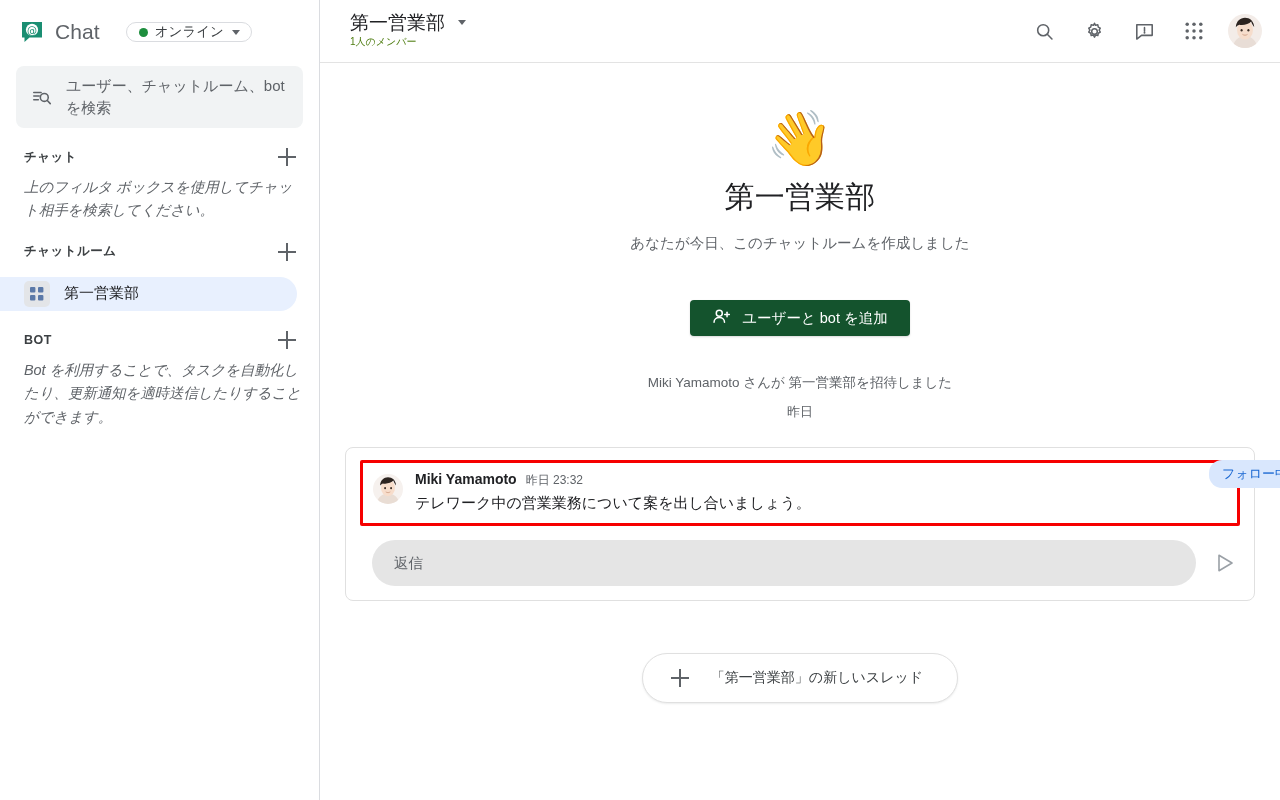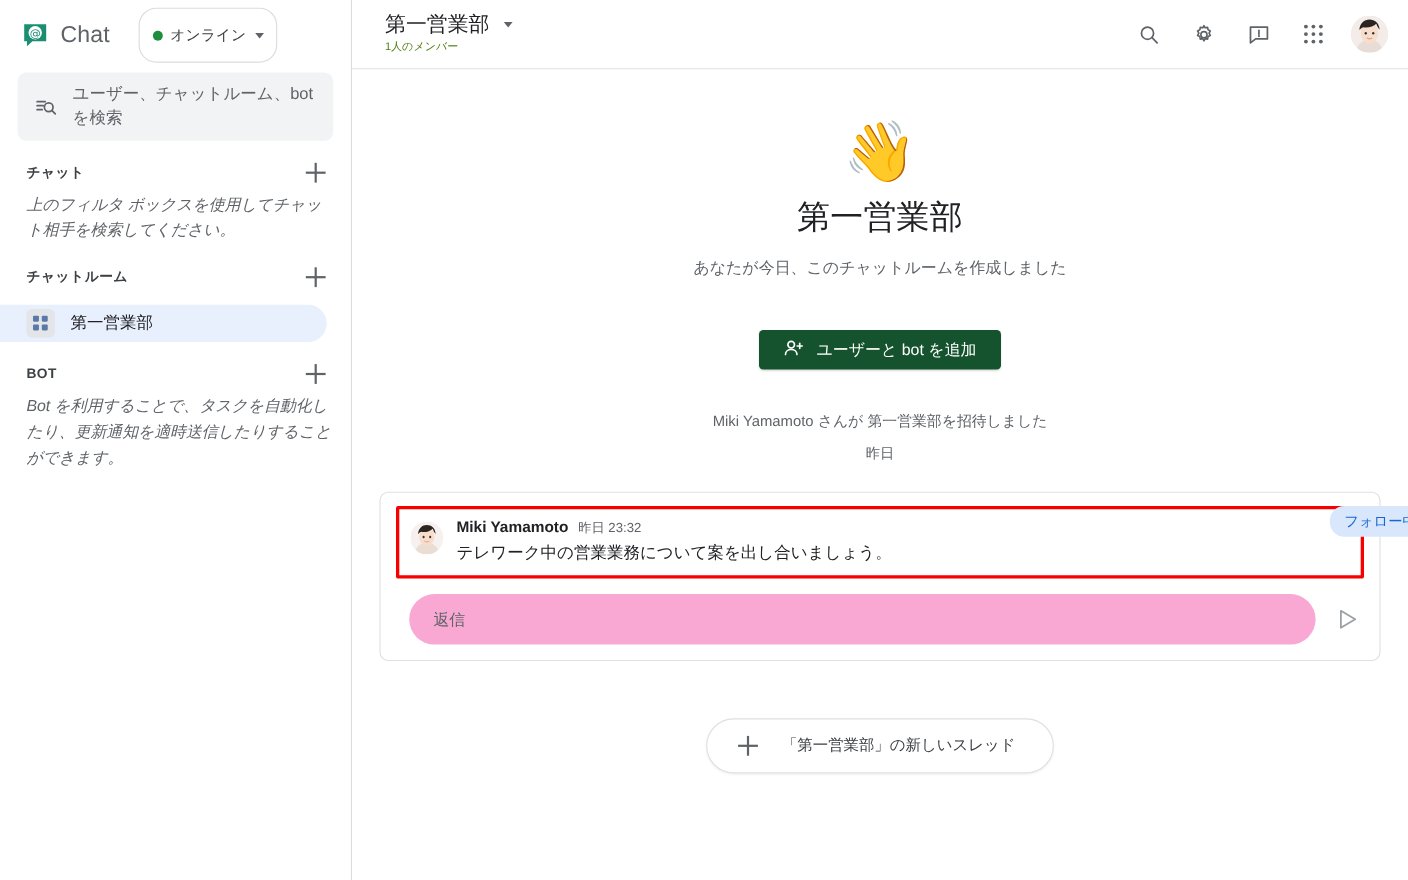--- a/index.html
+++ b/index.html
@@ -49,21 +49,21 @@
     position: relative;
     flex: 0 0 28px;
   }
   .brand-name {
     font-size: 21px;
     color: #5f6368;
     letter-spacing: .1px;
   }
   .status-pill {
     margin-left: 26px;
-    height: 50px;
+    height: 20px;
     border: 1px solid #dadce0;
     border-radius: 16px;
     display: flex;
     align-items: center;
     gap: 7px;
     padding: 0 11px 0 12px;
     box-sizing: border-box;
     background: #fff;
     cursor: pointer;
   }
@@ -352,21 +352,21 @@
   .reply-row {
     display: flex;
     align-items: center;
     gap: 14px;
     margin-top: 14px;
     padding-left: 12px;
   }
   .reply-input {
     flex: 1 1 auto;
     height: 46px;
-    background: #f9a8d4;
+    background: #e5e5e5;
     border-radius: 23px;
     display: flex;
     align-items: center;
     padding: 0 22px;
     box-sizing: border-box;
     font-size: 14.5px;
     color: #5f6368;
     cursor: text;
   }
   .send-btn {

